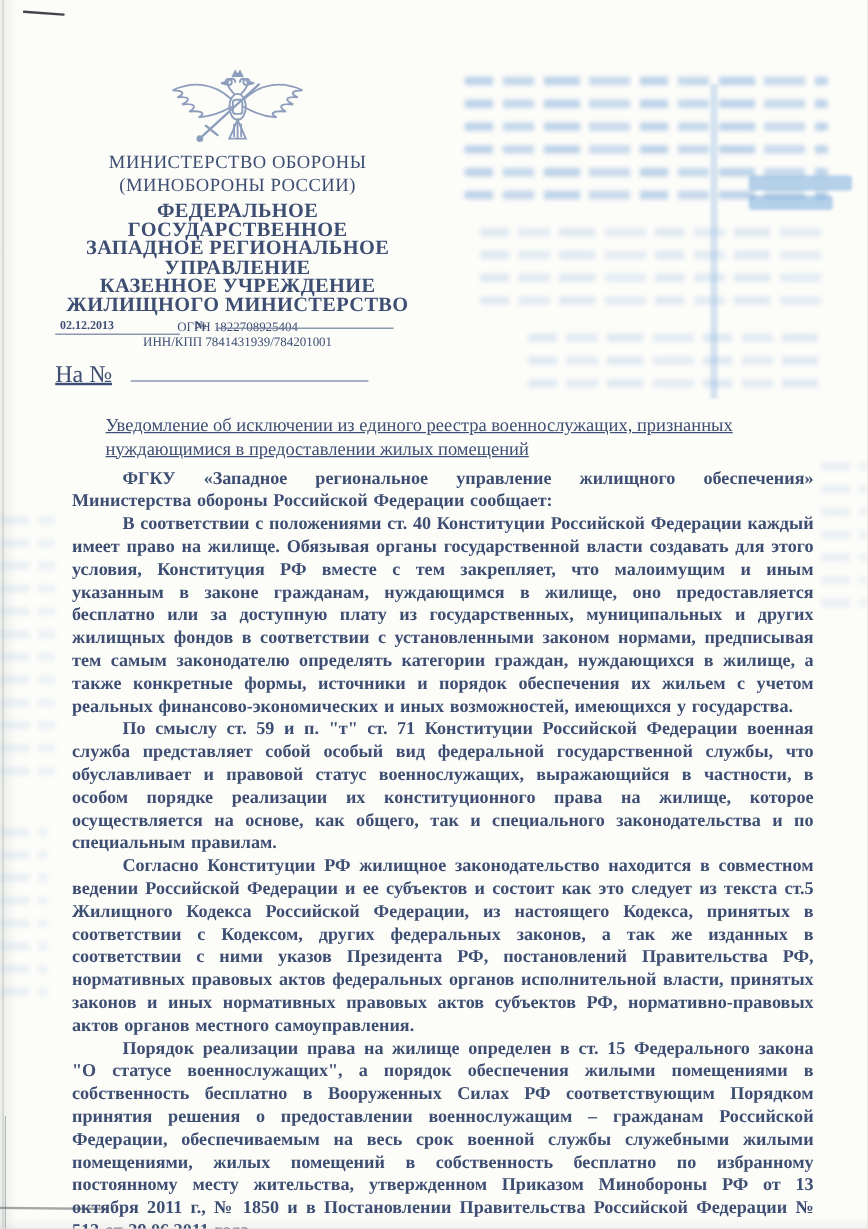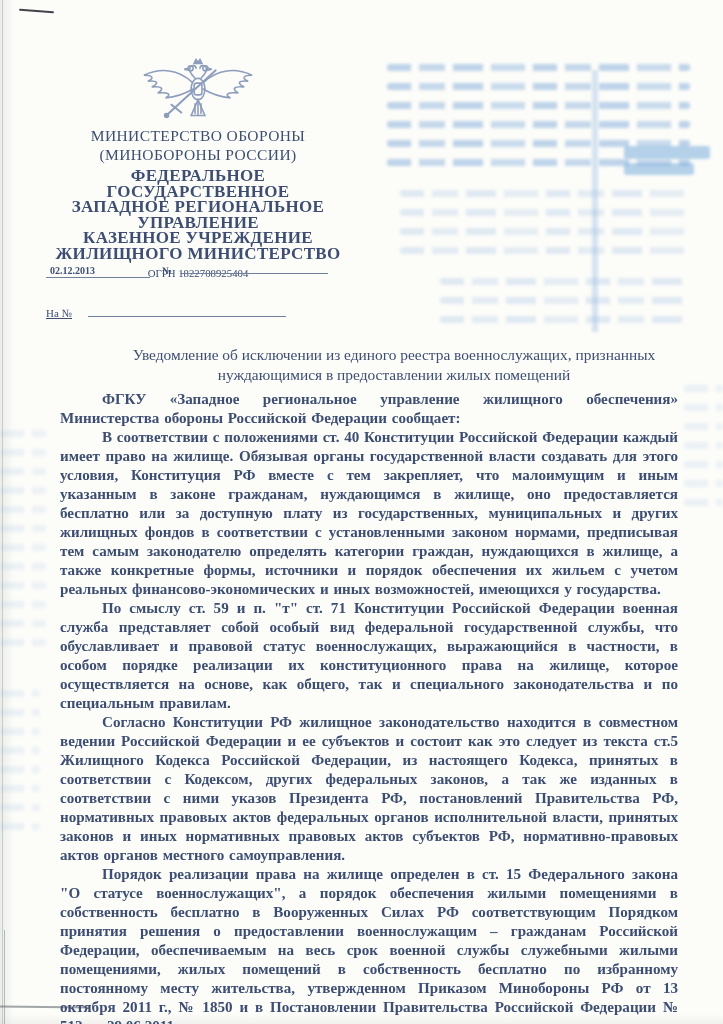--- a/index.html
+++ b/index.html
@@ -38,25 +38,25 @@
   .letterhead { position:absolute; left:40px; top:56px; width:316px; text-align:center; }
   .emblem { display:block; margin:0 auto 4px auto; }
   .lh-main { font-size:15.5px; line-height:19px; letter-spacing:.4px; }
   .lh-sub  { font-size:17px; font-weight:700; line-height:15.6px; letter-spacing:.3px; margin-top:4px; }
   .lh-det  { font-size:10.8px; line-height:12.6px; margin-top:5px; }
   
   .ref-line { position:absolute; left:46px; top:258px; font-size:10px;font-weight:bold; }
   .ref-date { display:inline-block; min-width:92px; padding:0 8px 1px 4px; border-bottom:1.2px solid #6f7f9c; }
   .ref-no { margin-left:12px; }
   .ref-underline { display:inline-block; width:148px; height:15px; margin-left:8px; border-bottom:1.2px solid #6f7f9c; }
-  .reply-line { position:absolute; left:46px; top:301px; font-size:11px;text-decoration:underline; }
+  .reply-line { position:absolute; left:46px; top:301px; font-size:20px;text-decoration:underline; }
   .reply-underline { display:inline-block; width:198px; height:15px; margin-left:16px; border-bottom:1.2px solid #6f7f9c; }
   
-  .doc-title { position:absolute; left:98px; top:345px; width:592px; text-align:center;
-    font-size:15.4px; line-height:19.5px; }
+  .doc-title { position:absolute; left:88px; top:345px; width:592px; 
+    font-size:15.4px; line-height:19.5px;text-decoration:underline; }
   .doc-body { position:absolute; left:60px; top:390px; width:618px;
     font-size:15.1px; line-height:19px; text-align:justify; }
   .doc-body p { margin:0; text-indent:42px; word-spacing:1px;font-weight:bold; }
 </style>
 </head>
 <body>
 
 <div class="page">
 
   <div class="pen-mark"></div>
@@ -151,20 +151,21 @@
     <div class="lh-main">МИНИСТЕРСТВО ОБОРОНЫ</div>
     <div class="lh-main">(МИНОБОРОНЫ РОССИИ)</div>
     <div class="lh-sub">
       <div>ФЕДЕРАЛЬНОЕ ГОСУДАРСТВЕННОЕ</div>
       <div>ЗАПАДНОЕ РЕГИОНАЛЬНОЕ УПРАВЛЕНИЕ</div>
       <div>КАЗЕННОЕ УЧРЕЖДЕНИЕ</div>
       <div>ЖИЛИЩНОГО МИНИСТЕРСТВО</div>
     </div>
     <div class="lh-det">
       <div>ОГРН 1822708925404</div>
+      <div>ИНН/КПП  7841431939/784201001</div>
     </div>
   </div>
 
   <div class="ref-line">
     <span class="ref-date">02.12.2013</span><span class="ref-no">№</span><span class="ref-underline"></span>
   </div>
   <div class="reply-line">
     <span>На №</span><span class="reply-underline"></span>
   </div>
 

